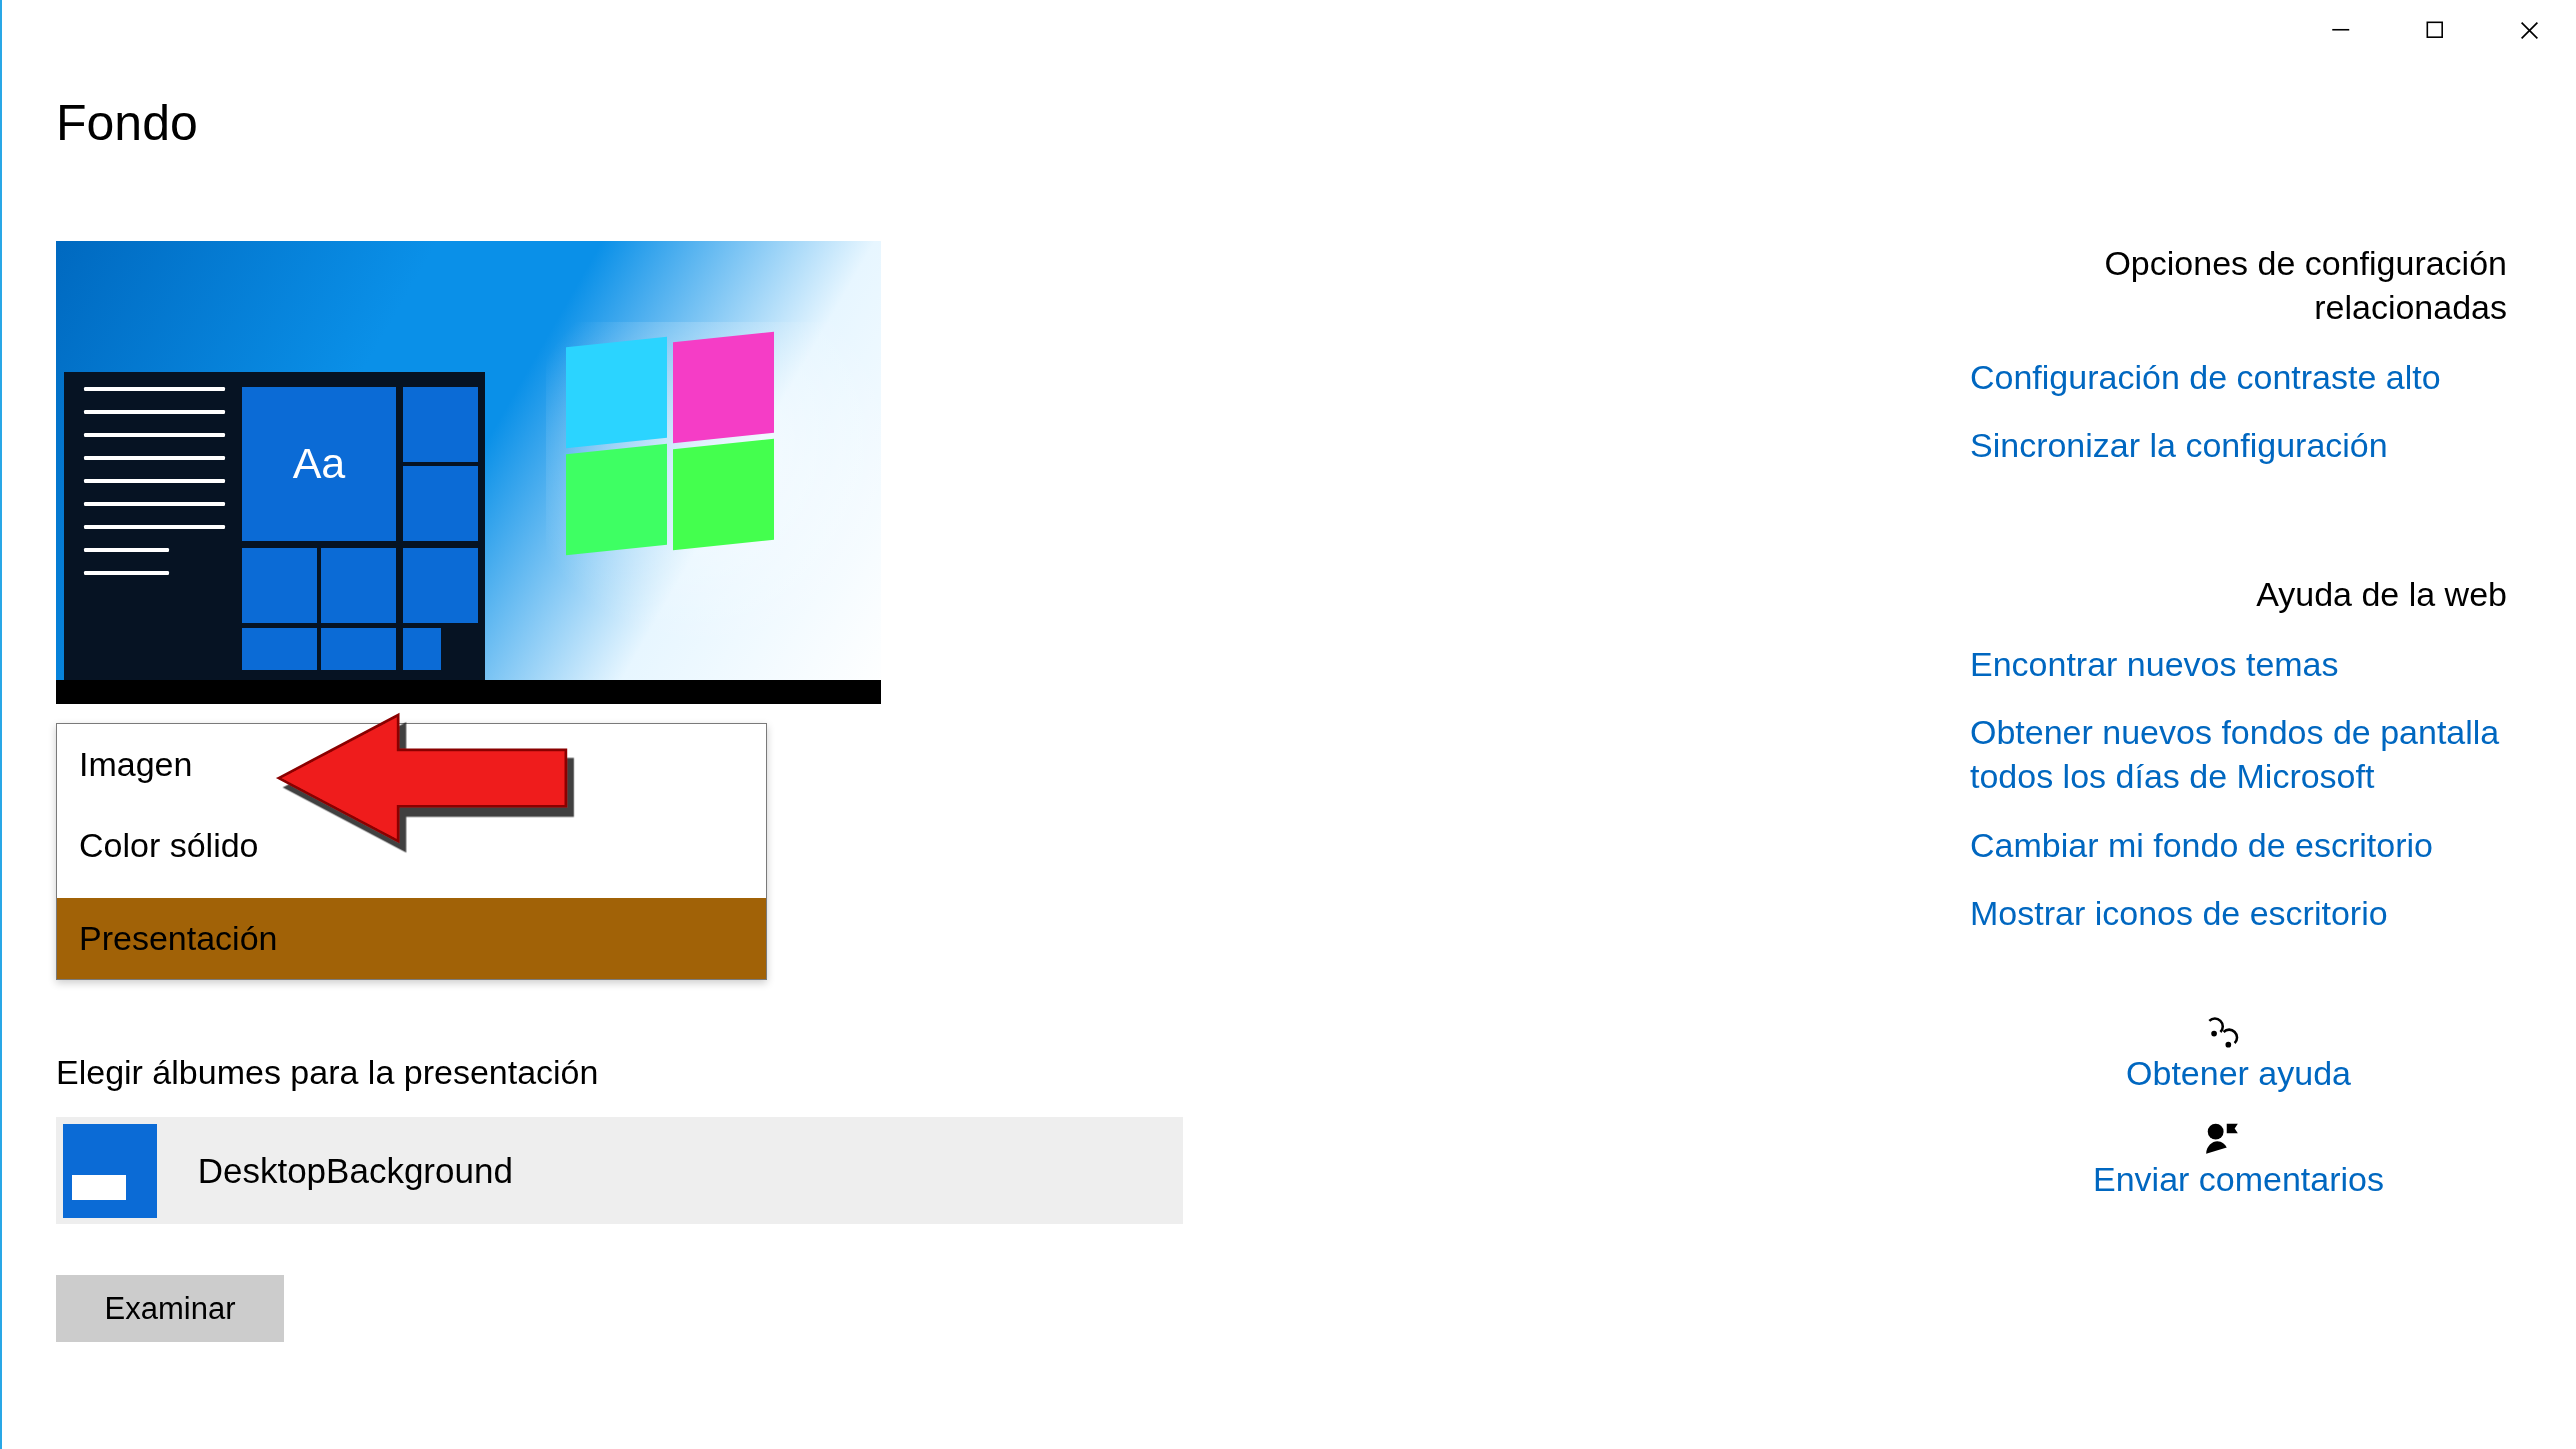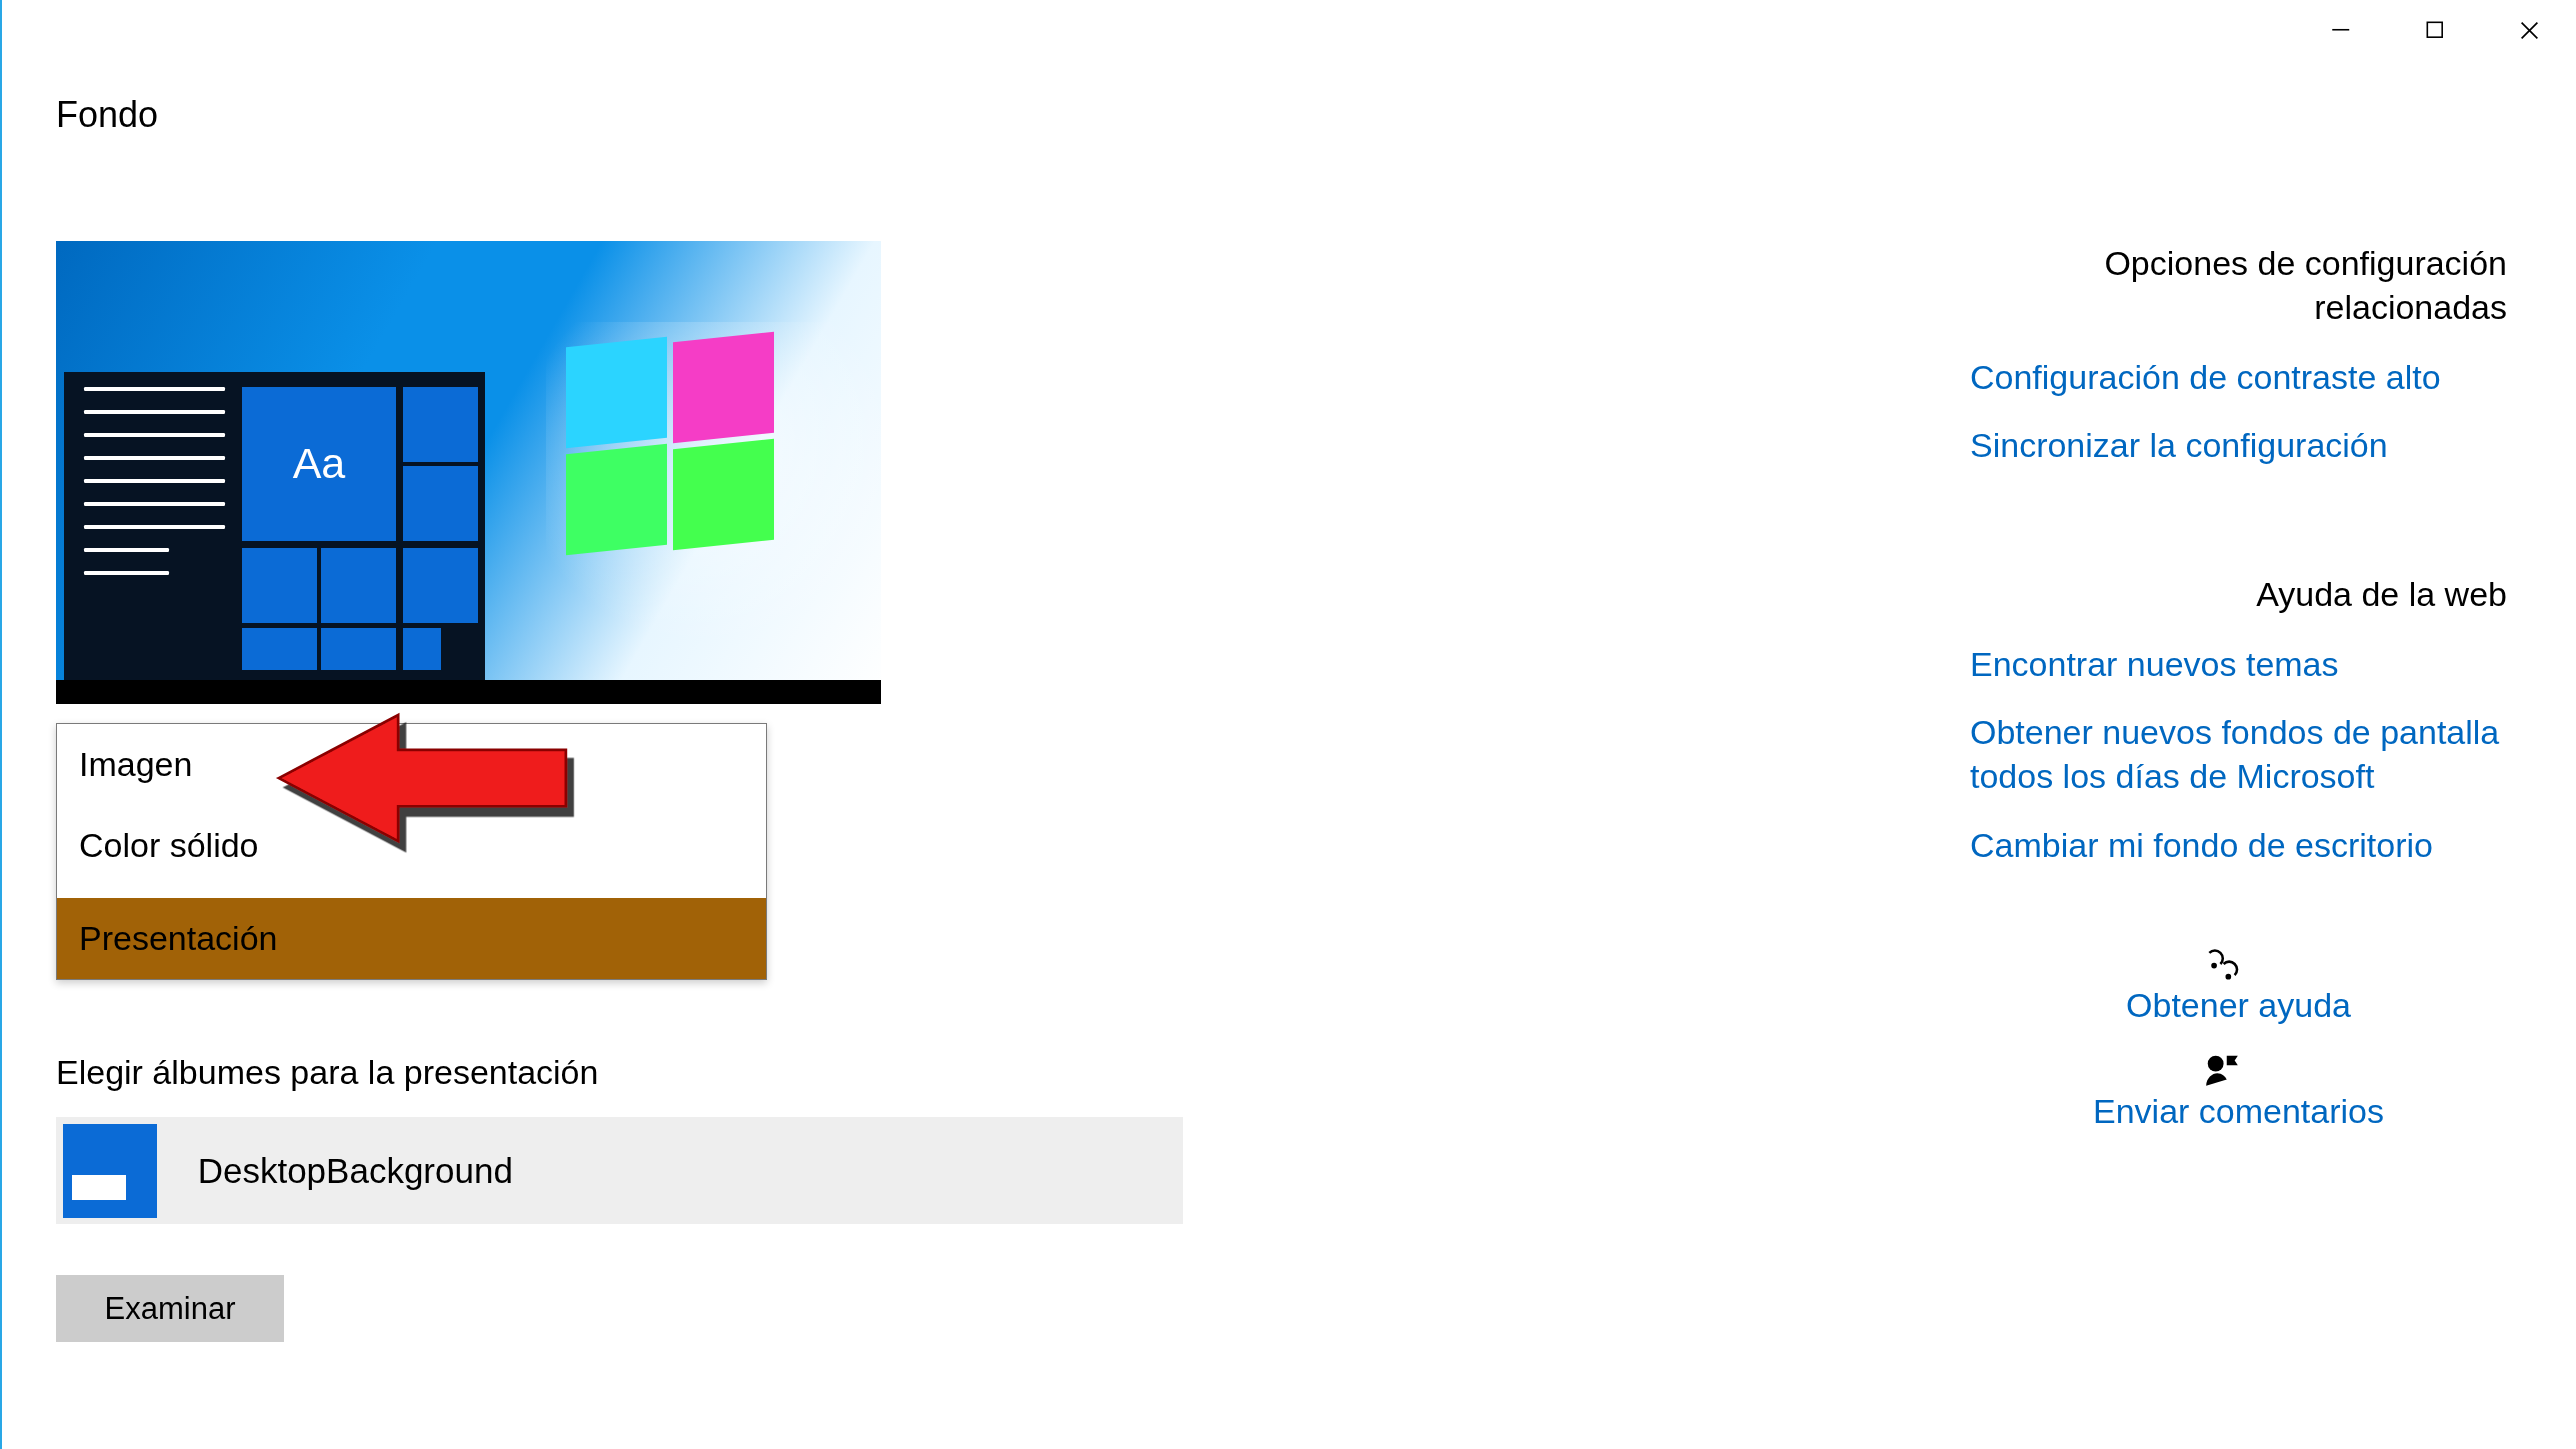--- a/index.html
+++ b/index.html
@@ -2,21 +2,21 @@
 <html style="font-size:10.7px"><head>
   <meta charset="utf-8">
   <style>
     * { margin:0; padding:0; box-sizing:border-box; font-family:"Segoe UI",Arial,sans-serif; }
     html,body{width:2576px;height:1449px;background:#fff;overflow:hidden;}
     .stage{position:relative;width:2576px;height:1449px;}
     .panel{position:absolute;left:0;top:0;width:2576px;height:1449px;border-left:2.7px solid #29a7e6;background:#fff;}
     .winctrls{position:absolute;right:0;top:0;display:flex;}
     .winctrl{width:94px;height:60px;display:flex;align-items:center;justify-content:center;color:#222;}
     .winctrl svg{stroke:#000;}
-    .title{position:absolute;left:54px;top:94px;font-size:36px;font-weight:400;color:#000;}
+    .title{position:absolute;left:54px;top:94px;font-size:50px;font-weight:400;color:#000;}
     
     .preview{position:absolute;left:54px;top:241px;width:825px;height:463px;background:linear-gradient(120deg,#0069c0 0%,#0a90e8 35%,#0a90e8 50%,#e7f6ff 75%,#ffffff 100%);overflow:hidden;}
     .taskbar{position:absolute;left:0;bottom:0;width:100%;height:24px;background:#000;}
     .startmenu{position:absolute;left:8px;top:131px;width:421px;height:309px;background:#061323;}
     .sm-left{position:absolute;left:20px;top:14.8px;width:141px;}
     .sm-line{height:4px;background:#fff;margin-bottom:19px;border-radius:1.3px;}
     .sm-line.half{width:60%;}
     .tiles{position:absolute;left:178px;top:14.8px;}
     .tile{position:absolute;background:#0b6bd6;}
     .tile.big{width:154px;height:154px;left:0;top:0;display:flex;align-items:center;justify-content:center;color:#fff;font-size:43px;}
@@ -151,20 +151,21 @@
       <div class="rhead">Opciones de configuración relacionadas</div>
       <a class="rlink">Configuración de contraste alto</a>
       <a class="rlink">Sincronizar la configuración</a>
 
       <div class="rspacer"></div>
 
       <div class="rhead">Ayuda de la web</div>
       <a class="rlink">Encontrar nuevos temas</a>
       <a class="rlink">Obtener nuevos fondos de pantalla todos los días de Microsoft</a>
       <a class="rlink">Cambiar mi fondo de escritorio</a>
+      <a class="rlink">Mostrar iconos de escritorio</a>
 
       <div class="rspacer" style="height:54px;"></div>
 
       <div class="riconrow">
         <div class="ic">
           <svg width="38" height="38" viewBox="0 0 24 24" fill="none" stroke="#000" stroke-width="1.6">
             <path d="M4 5c2-2 5-2 7 0s2 5 0 7M13 12c2-2 5-2 7 0s2 5 0 7"></path>
             <circle cx="7" cy="13" r="1" fill="#000"></circle>
               <circle cx="16" cy="20" r="1" fill="#000"></circle>
           </svg>

